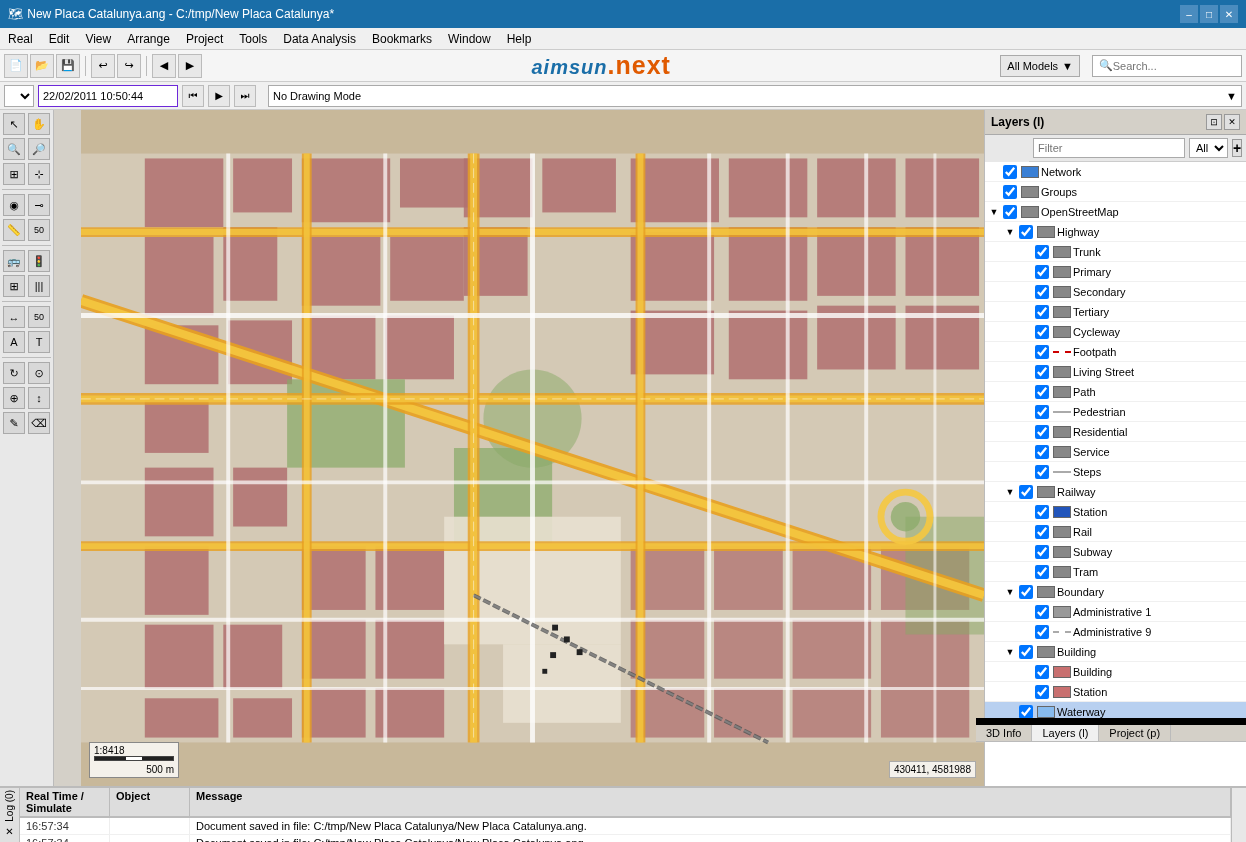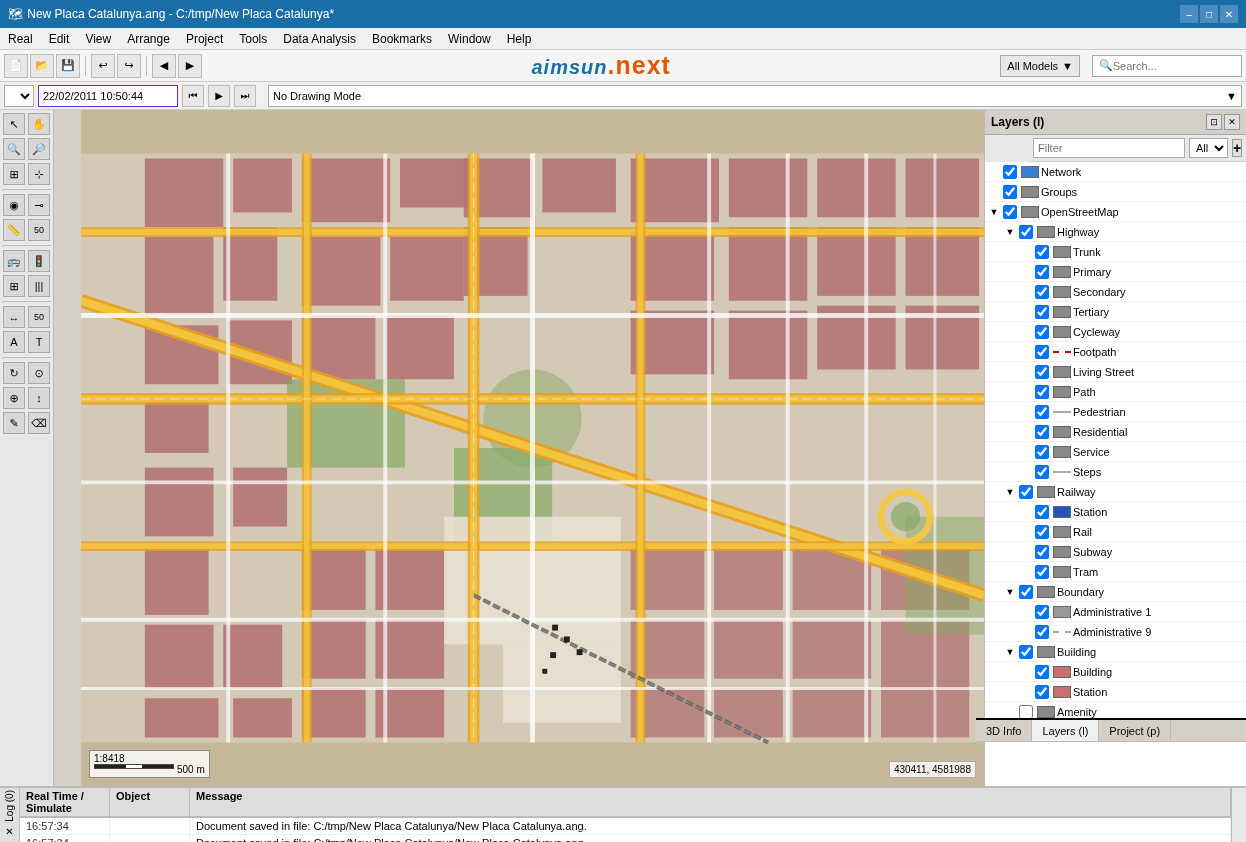--- a/index.html
+++ b/index.html
@@ -273,21 +273,21 @@
     .layer-name {
       flex: 1;
       font-size: 11px;
       white-space: nowrap;
     }
 
     
     .bottom-tabs {
       display: flex;
       background: #d4d0c8;
-      border-top: 2px solid #000000;
+      border-top: 7px solid #000000;
       border-bottom: 1px solid #bbb;
       height: 24px;
     }
     .bottom-tab {
       padding: 4px 10px;
       cursor: pointer;
       border-right: 1px solid #bbb;
       font-size: 11px;
       display: flex; align-items: center;
       background: #d4d0c8;
@@ -597,21 +597,21 @@
 
       <circle cx="840" cy="370" r="25" stroke="#f5c840" stroke-width="7" fill="none" opacity="0.9"></circle>
       <circle cx="840" cy="370" r="15" fill="#88aa66" opacity="0.7"></circle>
 
       <line x1="0" y1="250" x2="920" y2="250" stroke="#fff" stroke-width="1" stroke-dasharray="10,5" opacity="0.5"></line>
       <line x1="400" y1="0" x2="400" y2="600" stroke="#fff" stroke-width="1" stroke-dasharray="10,5" opacity="0.5"></line>
     </svg>
 
     <div class="map-scale">
       <div style="font-size:10px;">1:8418</div>
-      <div style="display:flex; align-items:flex-start; gap:3px;">
+      <div style="display:flex; align-items:flex-end; gap:3px;flex-direction:column;">
         <div style="width:80px; height:5px; background: linear-gradient(to right, #222 0%, #222 40%, #fff 40%, #fff 60%, #222 60%, #222 100%); border:1px solid #444;"></div>
         <span style="font-size:10px;">500 m</span>
       </div>
     </div>
 
     <div class="map-coords" style="position:absolute; bottom:8px; right:8px; background:rgba(255,255,255,0.8); padding:2px 4px; font-size:10px; border:1px solid #aaa;">430411, 4581988</div>
   </div>
 
   <div class="right-panel">
     <div class="panel-header">
@@ -865,20 +865,29 @@
         </div>
         <div class="layer-item">
           <div class="layer-indent" style="width: 32px;"></div>
           <div class="layer-expand"></div>
           <input type="checkbox" class="layer-check" checked="" style="">
           <div class="layer-icon">
             <div style="width:18px;height:12px;background:#c87070;border:1px solid #666;"></div>
           </div>
           <div class="layer-name">Station</div>
         </div>
+        <div class="layer-item selected">
+          <div class="layer-indent" style="width: 16px;"></div>
+          <div class="layer-expand"></div>
+          <input type="checkbox" class="layer-check" checked="" style="">
+          <div class="layer-icon">
+            <div style="width:18px;height:12px;background:#88bbee;border:1px solid #666;"></div>
+          </div>
+          <div class="layer-name">Waterway</div>
+        </div>
         <div class="layer-item">
           <div class="layer-indent" style="width: 16px;"></div>
           <div class="layer-expand"></div>
           <input type="checkbox" class="layer-check" style="">
           <div class="layer-icon">
             <div style="width:18px;height:12px;background:#888888;border:1px solid #666;"></div>
           </div>
           <div class="layer-name">Amenity</div>
         </div>
       </div>

